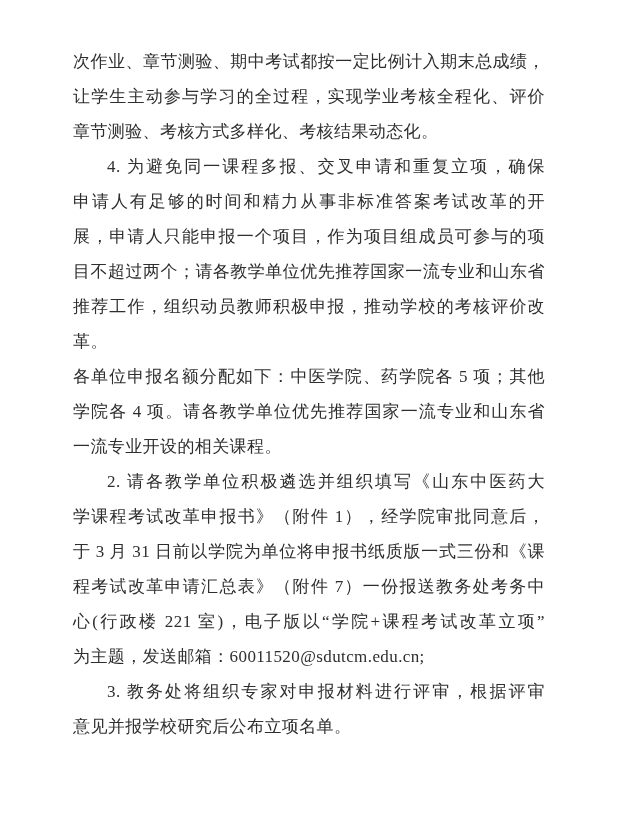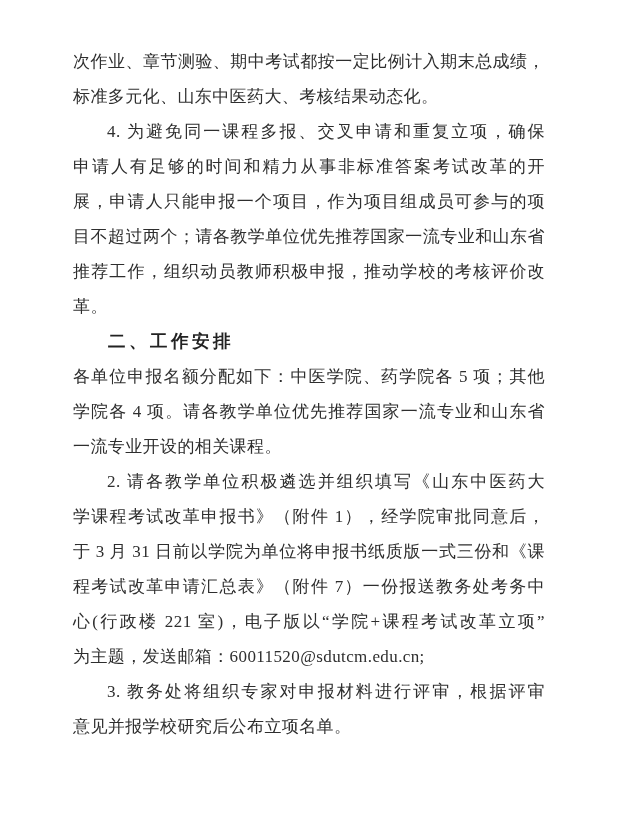--- a/index.html
+++ b/index.html
@@ -43,30 +43,30 @@
     text-indent: 2em;
     color: #222222;
   }
 </style>
 </head>
 <body>
 
 <div class="page">
 
   <div class="line j">次作业、章节测验、期中考试都按一定比例计入期末总成绩，</div>
-  <div class="line">标准多元化、山东中医药大、考核结果动态化。</div>
+  <div class="line j">让学生主动参与学习的全过程，实现学业考核全程化、评价</div>
+  <div class="line">章节测验、考核方式多样化、考核结果动态化。</div>
 
   <div class="line j ind">4. 为避免同一课程多报、交叉申请和重复立项，确保</div>
   <div class="line j">申请人有足够的时间和精力从事非标准答案考试改革的开</div>
   <div class="line j">展，申请人只能申报一个项目，作为项目组成员可参与的项</div>
   <div class="line j">目不超过两个；请各教学单位优先推荐国家一流专业和山东省</div>
   <div class="line j">推荐工作，组织动员教师积极申报，推动学校的考核评价改</div>
   <div class="line">革。</div>
 
-  <div class="line heading">二、工作安排</div>
 
   <div class="line j">各单位申报名额分配如下：中医学院、药学院各 5 项；其他</div>
   <div class="line j">学院各 4 项。请各教学单位优先推荐国家一流专业和山东省</div>
   <div class="line">一流专业开设的相关课程。</div>
 
   <div class="line j ind">2. 请各教学单位积极遴选并组织填写《山东中医药大</div>
   <div class="line j">学课程考试改革申报书》（附件 1），经学院审批同意后，</div>
   <div class="line j">于 3 月 31 日前以学院为单位将申报书纸质版一式三份和《课</div>
   <div class="line j">程考试改革申请汇总表》（附件 7）一份报送教务处考务中</div>
   <div class="line j">心(行政楼 221 室)，电子版以“学院+课程考试改革立项”</div>

